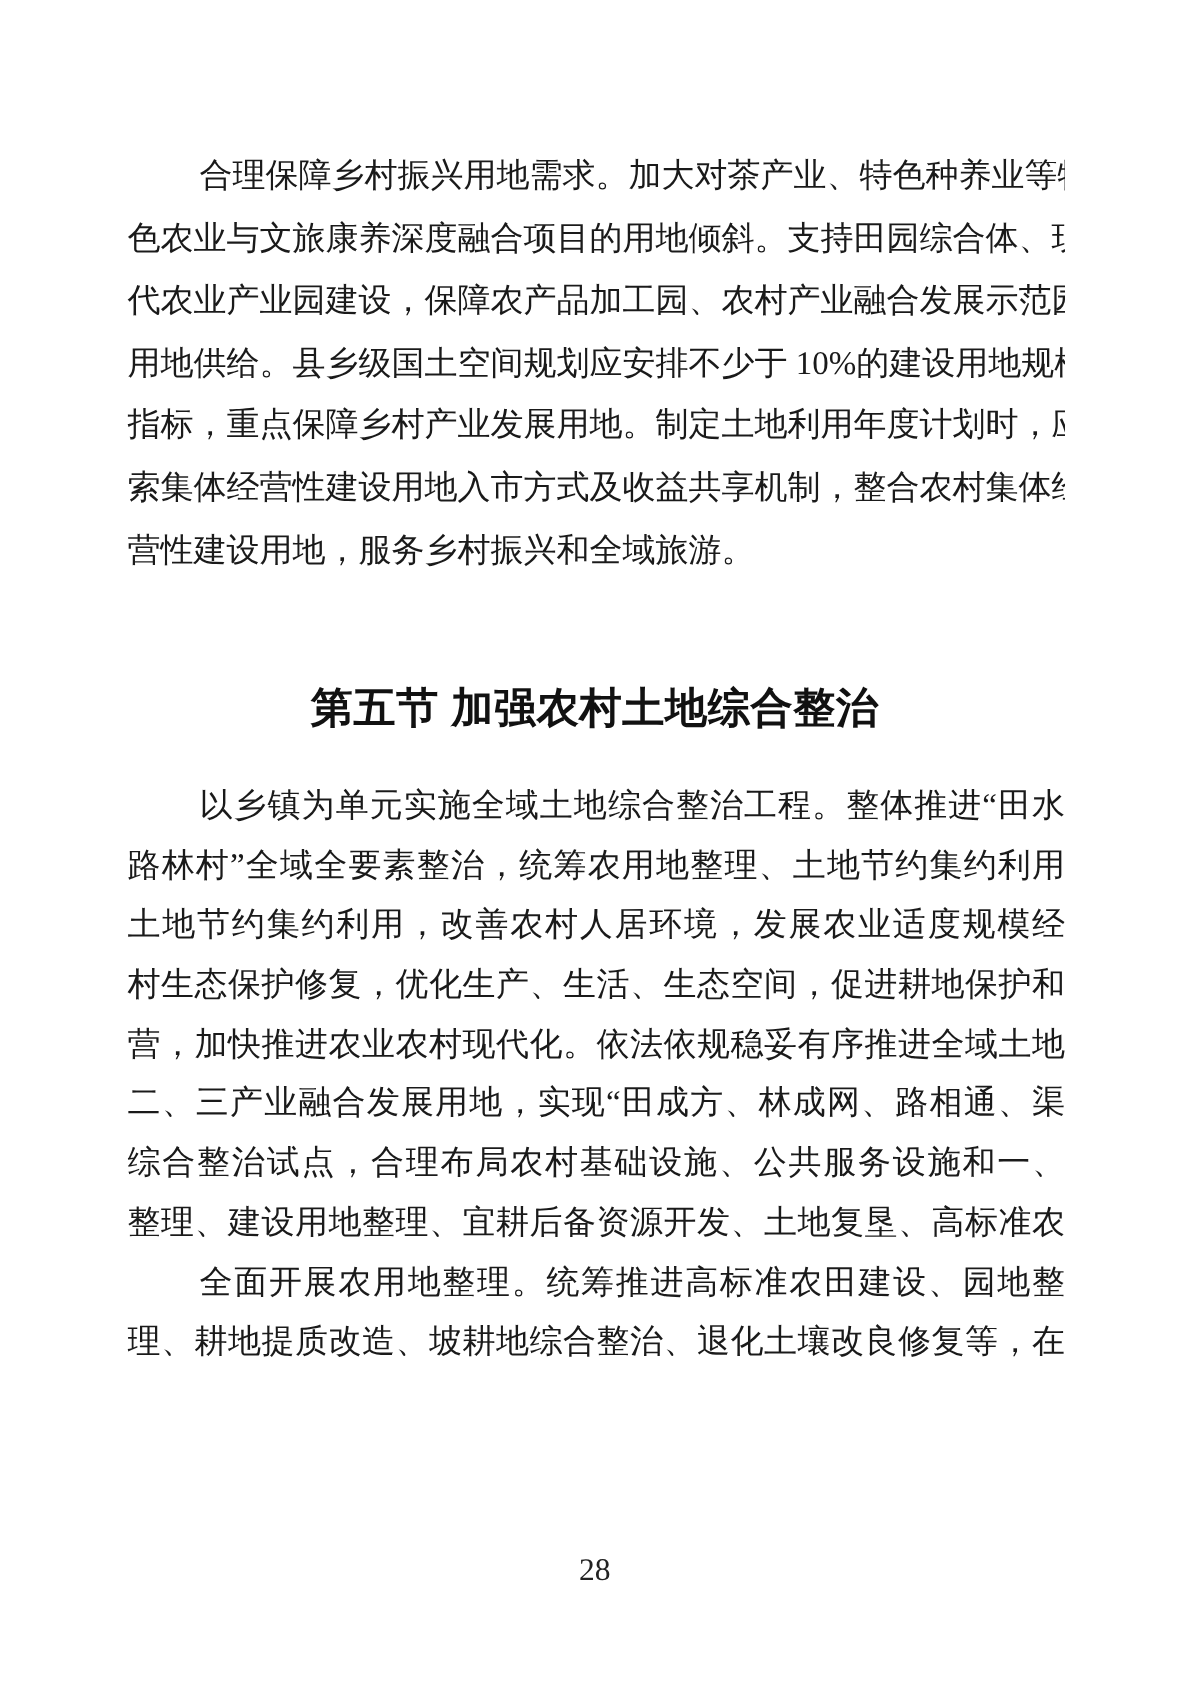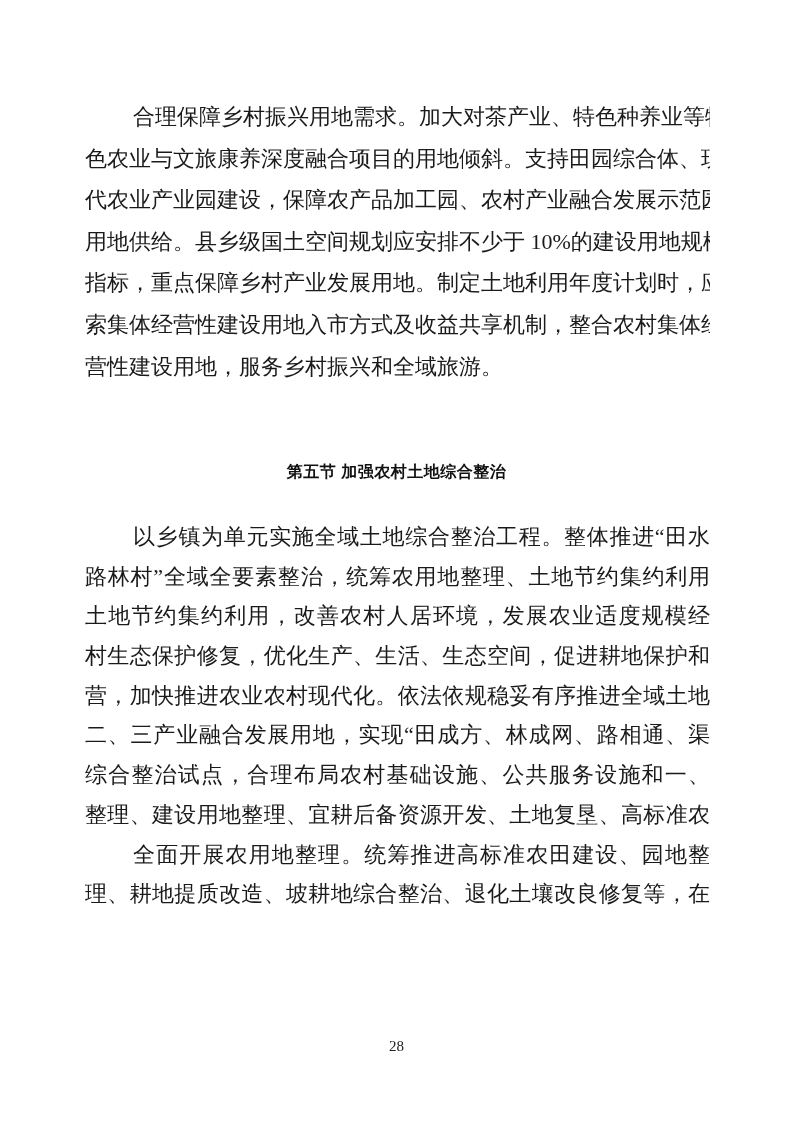--- a/index.html
+++ b/index.html
@@ -48,32 +48,32 @@
   }
   .heading {
     position: absolute;
     top: 452px;
     left: 0;
     width: 793px;
     margin: 0;
     text-align: center;
     font-family: "Liberation Sans", "DejaVu Sans", sans-serif;
     font-weight: bold;
-    font-size: 16px;
+    font-size: 28px;
     line-height: 40px;
     color: #111111;
     letter-spacing: 0.5px;
   }
   .page-number {
     position: absolute;
     top: 1035px;
     left: 0;
     width: 793px;
     text-align: center;
-    font-size: 15px;
+    font-size: 21px;
     line-height: 22px;
     color: #222222;
   }
 </style>
 </head>
 <body>
 
 <div class="page">
 
   <div class="para para1">

